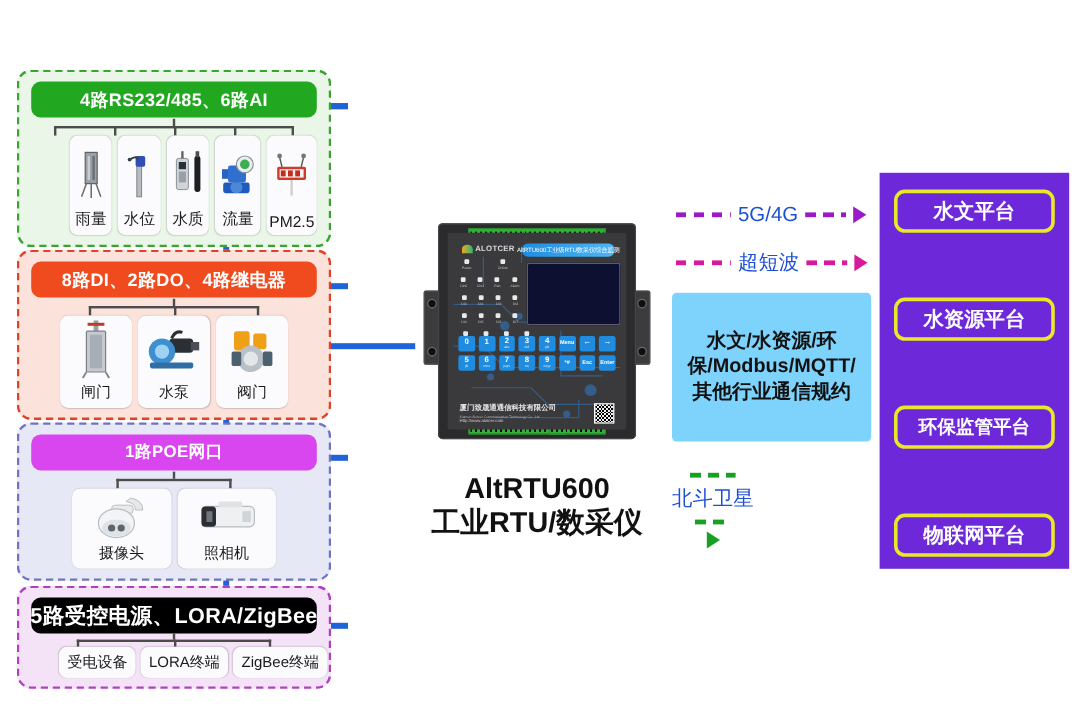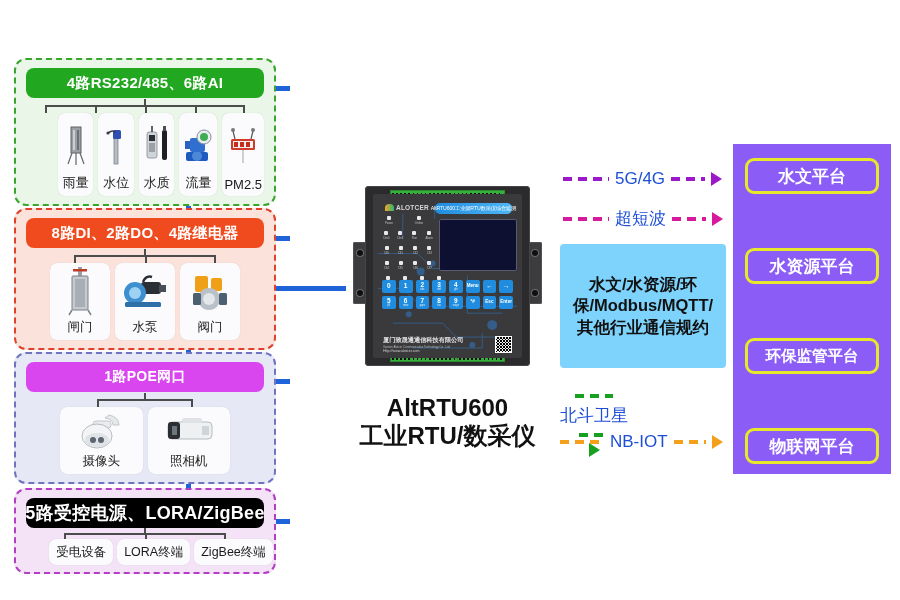--- a/index.html
+++ b/index.html
@@ -118,21 +118,21 @@
   .arrowhead{width:0;height:0;border-top:7px solid transparent;
       border-bottom:7px solid transparent;border-left:11px solid currentColor;}
 
   .protobox{position:absolute;left:560px;top:228px;width:166px;height:124px;
       background:#7dd3fc;border-radius:4px;display:flex;align-items:center;
       justify-content:center;text-align:center;padding:0 6px;box-sizing:border-box;}
   .protobox span{font-size:16.5px;font-weight:bold;color:#111;line-height:1.28;}
 
   
   .platpanel{position:absolute;left:733px;top:128px;width:158px;height:330px;
-      background:#8b5cf6;}
+      background:#6d28d9;}
   .plat{position:absolute;left:12px;width:134px;height:36px;
       border:3px solid #e8e82a;border-radius:9px;box-sizing:border-box;
       display:flex;align-items:center;justify-content:center;
       color:#fff;font-weight:bold;font-size:17px;white-space:nowrap;}
   .plat.p0{top:14px;} .plat.p1{top:104px;}
   .plat.p2{top:194px;font-size:15.5px;} .plat.p3{top:284px;}
 </style>
 </head>
 <body>
 
@@ -572,26 +572,20 @@
     <span>水文/水资源/环保/Modbus/MQTT/其他行业通信规约</span>
   </div>
 
   <div class="commline" style="left:560px;top:378px;color:#18a020;flex-direction:column;">
     <span class="dashseg" style="width:38px;background:repeating-linear-gradient(90deg,#18a020 0 9px,transparent 9px 15px);"></span>
     <span class="commtxt">北斗卫星</span>
     <span class="dashseg" style="width:30px;background:repeating-linear-gradient(90deg,#18a020 0 9px,transparent 9px 15px);"></span>
     <span class="arrowhead"></span>
   </div>
 
-  <div class="commline" style="left:560px;top:416px;color:#f5a01a;">
-    <span class="dashseg" style="width:44px;background:repeating-linear-gradient(90deg,#f5a01a 0 9px,transparent 9px 15px);"></span>
-    <span class="commtxt">NB-IOT</span>
-    <span class="dashseg" style="width:32px;background:repeating-linear-gradient(90deg,#f5a01a 0 9px,transparent 9px 15px);"></span>
-    <span class="arrowhead"></span>
-  </div>
 
   <div class="platpanel">
     <div class="plat p0">水文平台</div>
     <div class="plat p1">水资源平台</div>
     <div class="plat p2">环保监管平台</div>
     <div class="plat p3">物联网平台</div>
   </div>
 
 </div>
 

